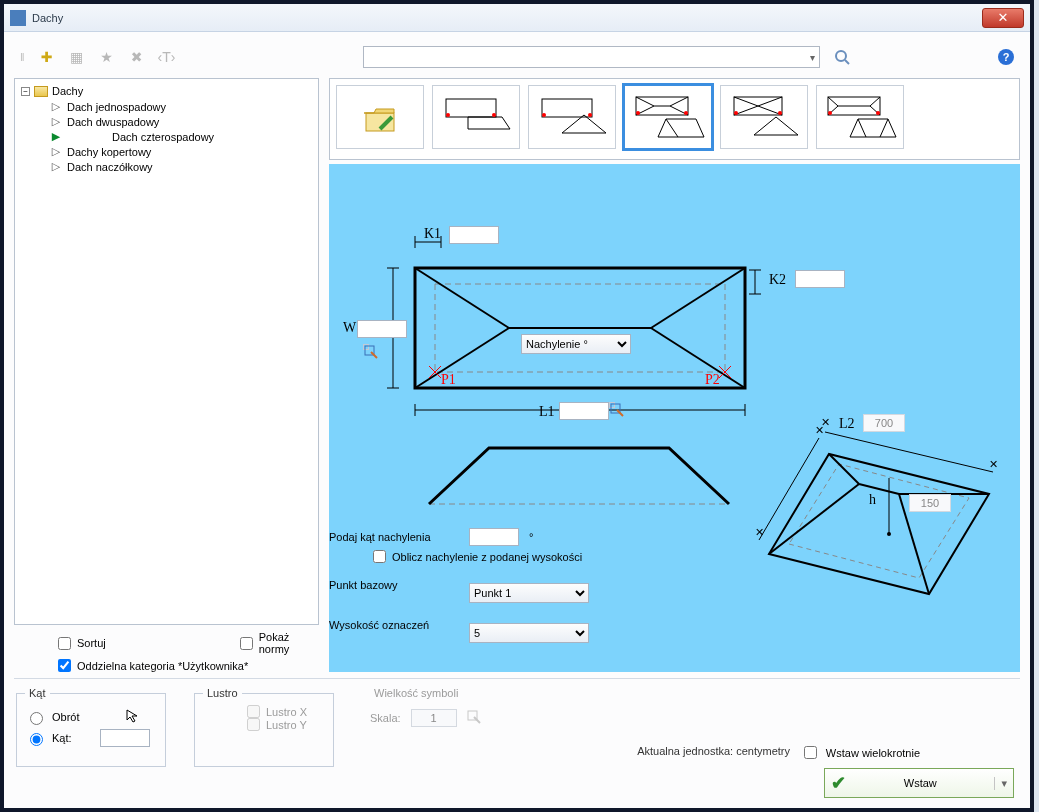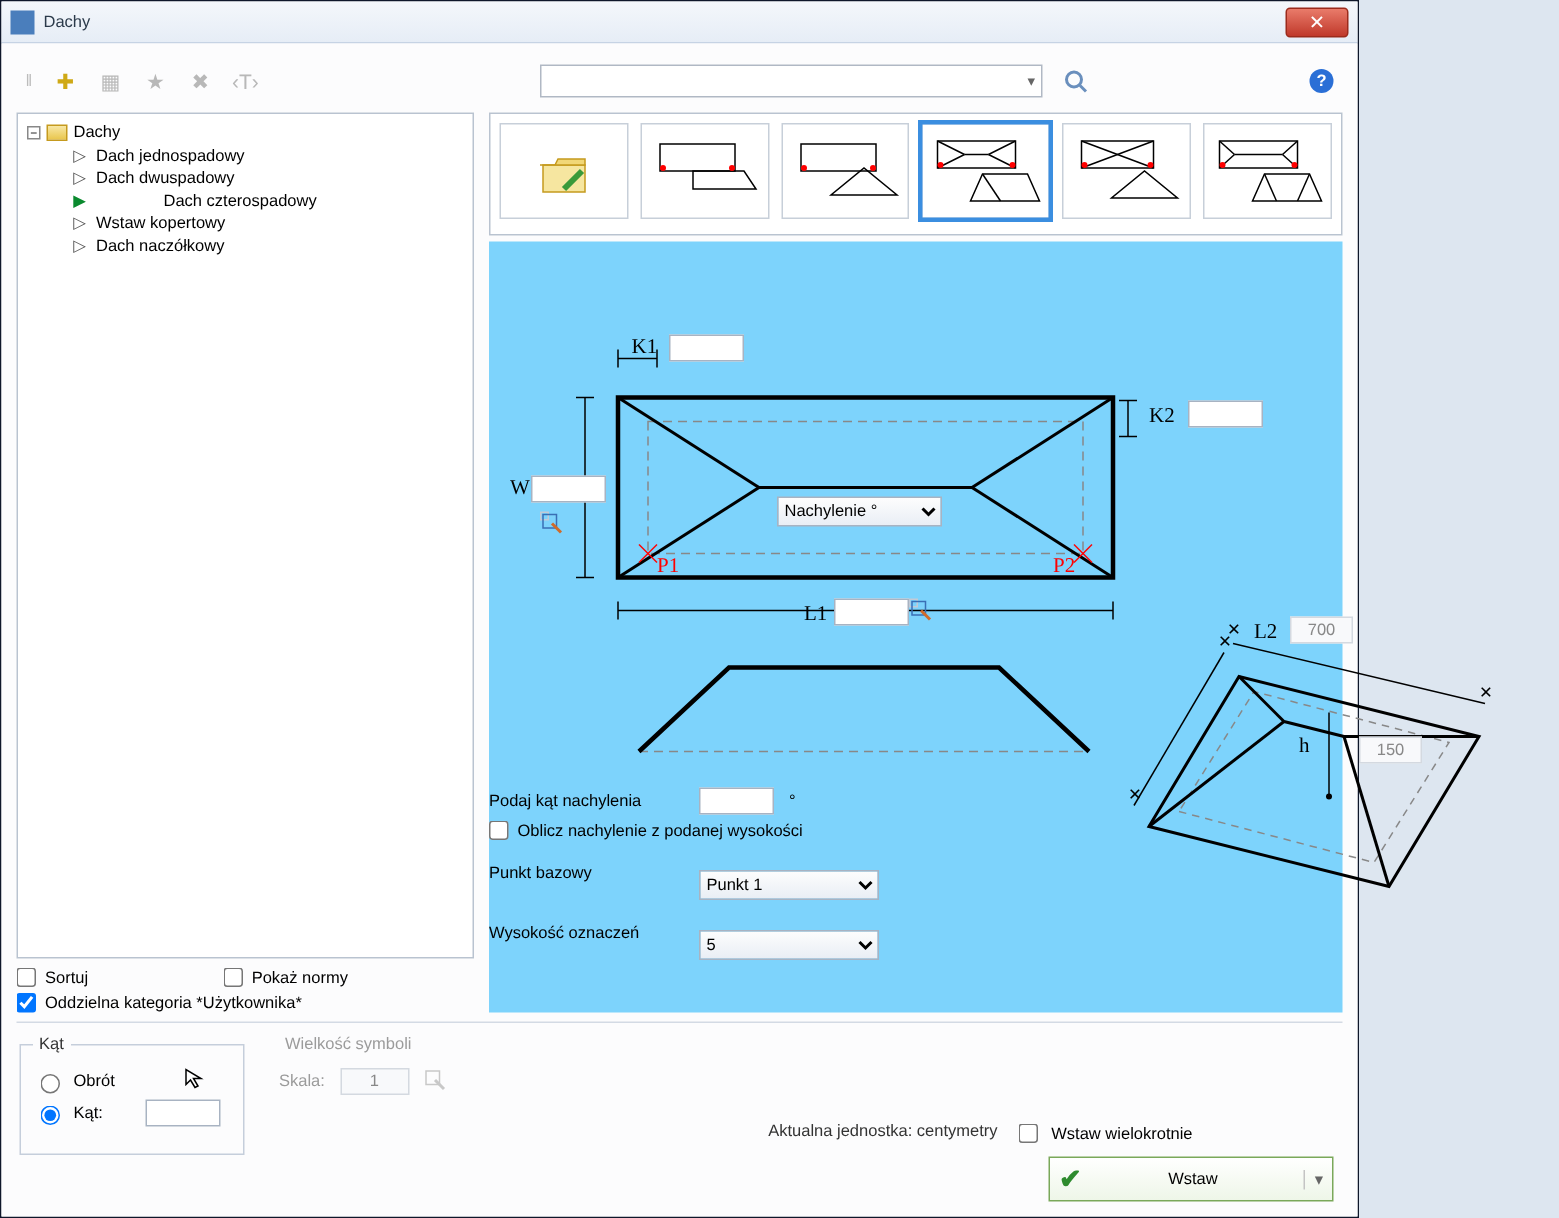--- a/index.html
+++ b/index.html
@@ -1,17 +1,17 @@
 <!DOCTYPE html>
 <html><head>
 <meta charset="utf-8">
 <style>
   * { box-sizing: border-box; font-family: Tahoma, Arial, sans-serif; font-size: 11px; }
   body { margin: 0; background: #dde6f0; overflow: hidden; }
-  .window { width: 906px; height: 812px; background: #fff; border: 1px solid #0f172a; display: flex; flex-direction: column; }
+  .window { width: 1034px; height: 812px; background: #fff; border: 4px solid #0f172a; display: flex; flex-direction: column; }
   .titlebar { height: 28px; background: linear-gradient(#f4f7fb,#e6edf6); display: flex; align-items: center; padding: 0 6px; border-bottom: 1px solid #c6d3e4; }
   .titlebar .icon { width: 16px; height: 16px; margin-right: 6px; background: #4a7ebc; display:inline-block; }
   .titlebar .title { flex: 1; color: #2b3a4a; }
   .close-btn { width: 42px; height: 20px; background: linear-gradient(#e97b6a,#c0392b); color:#fff; text-align:center; border-radius:3px; border:1px solid #9b2b1c; line-height:18px; font-size:13px; cursor:pointer; }
   .content { flex: 1; display: flex; flex-direction: column; padding: 10px; background: #fcfcfd; }
   .toolbar { height: 30px; display: flex; align-items: center; gap: 14px; padding: 0 6px; margin-bottom: 6px; }
   .toolbar .tb-icon { width:16px; height:16px; display:inline-flex; align-items:center; justify-content:center; color:#cfa916; font-size:14px; }
   .toolbar .tb-icon.dim { color:#b8b8b8; }
   .toolbar .combo { flex:1; height:22px; border:1px solid #b0b8c4; background:#fff; display:flex; align-items:center; justify-content:flex-end; padding-right:4px; }
   .toolbar .combo::after { content:"▾"; color:#666; font-size:10px; }
@@ -22,36 +22,36 @@
   .tree-box { flex:1; border:1px solid #b9c3d0; background:#fff; padding:6px; overflow:auto; }
   .tree-root { display:flex; align-items:center; gap:4px; margin-bottom:2px; }
   .tree-toggle { width:9px; height:9px; border:1px solid #888; font-size:8px; line-height:7px; text-align:center; cursor:pointer; }
   .folder-ic { width:14px; height:11px; background:linear-gradient(#f8e7a3,#e9c64d); border:1px solid #c59a1e; display:inline-block; }
   .tree-children { margin-left: 30px; }
   .tree-item { display:flex; align-items:center; gap:6px; padding:1px 0; cursor:pointer; }
   .tree-item .bullet { width:10px; text-align:center; color:#555; }
   .tree-item.selected span.label { font-weight:normal;padding-left:45px; }
   .tree-item.selected .bullet { color:#0a8a2e; }
   .left-bottom { padding-top:6px; display:flex; flex-direction:column; gap:4px; }
-  .chk-row { display:flex; align-items:center; gap:6px; }
+  .chk-row { display:flex; align-items:center; gap:6px;margin-left:44px; }
   .chk-row input { margin:0; }
   .right-panel { flex:1; display:flex; flex-direction:column; min-width:0; }
   .thumb-strip { border:1px solid #b9c3d0; background:#fff; padding:6px; display:flex; gap:8px; height:82px; }
   .thumb { width:88px; height:64px; border:1px solid #c7cfd9; background:#fff; display:flex; align-items:center; justify-content:center; cursor:pointer; }
   .thumb.selected { outline:3px solid #3b8ee0; outline-offset:-1px; }
   .canvas-area { flex:1; position:relative; background:#7dd3fc; margin-top:4px; }
   .canvas-area svg { position:absolute; left:0; top:0; }
   .num-input { width:40px; height:18px; border:1px solid #a8b3c2; text-align:center; background:#fff;padding-left:46px; }
   .ro-input { width:50px; height:18px; border:1px solid #d4d9e0; color:#888; text-align:center; background:#f8f9fb; }
   select.in-canvas { height:20px; border:1px solid #a8b3c2; background:linear-gradient(#fdfdfd,#e9eef5);margin-top:16px; }
   .form-row { display:flex; align-items:center; gap:10px; margin:4px 0; }
   .form-row label { }
   .cfg-block { position:absolute; left:0; top:360px; width:320px; }
   .cfg-block .form-row label:first-child { width:130px; }
-  .bottom-bar { border-top:1px solid #d3dae4; margin-top:6px; padding-top:8px; display:flex; gap:11px; align-items:flex-start; position:relative; height:120px; }
+  .bottom-bar { border-top:1px solid #d3dae4; margin-top:6px; padding-top:8px; display:flex; gap:24px; align-items:flex-start; position:relative; height:120px; }
   fieldset { border:1px solid #c5cedb; padding:6px 8px 8px 8px; }
   legend { padding:0 4px; color:#333; }
   .radio-row { display:flex; align-items:center; gap:6px; margin:4px 0; }
   .insert-btn { position:absolute; right:6px; bottom:0; width:190px; height:30px; border:1px solid #7aa85a; background:linear-gradient(#fff,#eef6e8); display:flex; align-items:center; gap:10px; padding:0 6px; cursor:pointer; }
   .insert-btn .check { color:#2e8b2e; font-size:18px; font-weight:bold; }
   .insert-btn .drop { border-left:1px solid #c4c4c4; padding-left:6px; color:#666; }
   .insert-multi { position:absolute; right:100px; bottom:36px; display:flex; align-items:center; gap:6px; }
   .unit-lbl { position:absolute; right:230px; bottom:41px; color:#333; }
   .dim-label { font-family: Georgia, serif; font-size:14px; }
 </style>
@@ -103,21 +103,21 @@
             <div class="tree-item">
                 <span class="bullet">▷</span>
                 <span class="label">Dach dwuspadowy</span>
               </div>
             <div class="tree-item selected">
                 <span class="bullet">▶</span>
                 <span class="label">Dach czterospadowy</span>
               </div>
             <div class="tree-item">
                 <span class="bullet">▷</span>
-                <span class="label">Wstaw kopertowy</span>
+                <span class="label">Dachy kopertowy</span>
               </div>
             <div class="tree-item">
                 <span class="bullet">▷</span>
                 <span class="label">Dach naczółkowy</span>
               </div>
           </div>
         </div>
         <div class="left-bottom">
           <div style="display:flex;gap:90px;">
             <label class="chk-row">
@@ -330,20 +330,31 @@
               </svg>
           </span>
         </label>
         <label class="radio-row">
             <input type="radio" name="ang" checked="" style="">
             <span>Kąt:</span>
           <input class="num-input" style="width: 36px; margin-left: 22px;" value="0">
         </label>
       </fieldset>
 
+      <fieldset style="width:140px;height:80px;">
+        <legend>Lustro</legend>
+        <label class="chk-row" style="color:#9b9b9b;">
+            <input type="checkbox" disabled="" style="">
+            <span>Lustro X</span>
+          </label>
+        <label class="chk-row" style="color:#9b9b9b;">
+            <input type="checkbox" disabled="" style="">
+            <span>Lustro Y</span>
+          </label>
+      </fieldset>
 
       <fieldset style="width:200px;height:56px;border:none;padding-top:0;">
         <legend style="color:#9b9b9b;margin-bottom:6px;">Wielkość symboli</legend>
         <div class="form-row">
           <label style="color:#9b9b9b;">Skala:</label>
           <input class="ro-input" style="width: 46px;" readonly="" value="1">
           <span style="color:#c8c8c8;">
             <svg width="14" height="14">
                 <rect x="1" y="1" width="9" height="9" fill="none" stroke="#c8c8c8"></rect>
                 <path d="M7 7 L13 13" stroke="#c8c8c8" stroke-width="2"></path>

